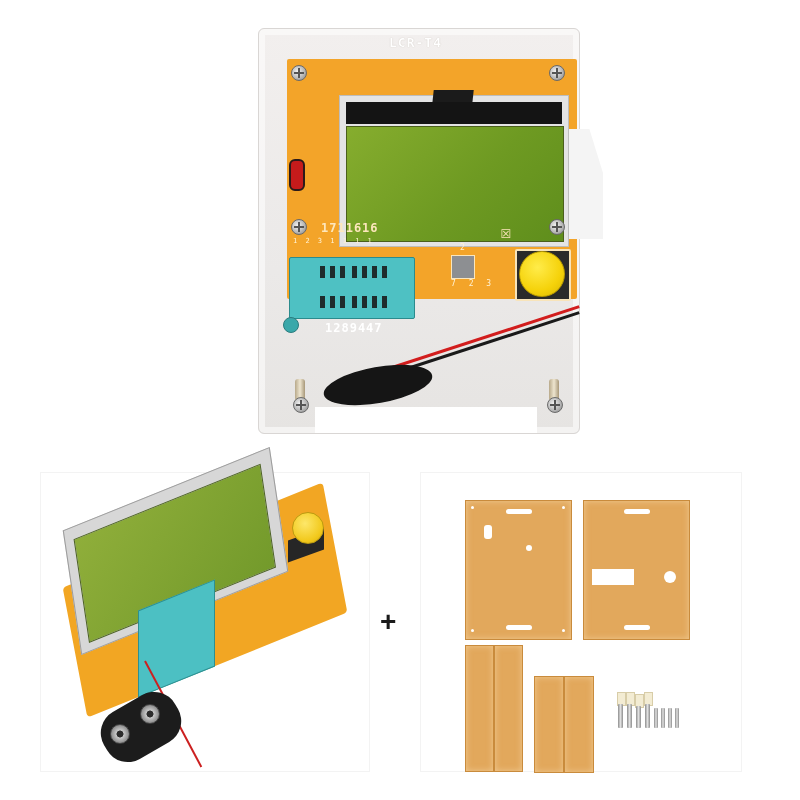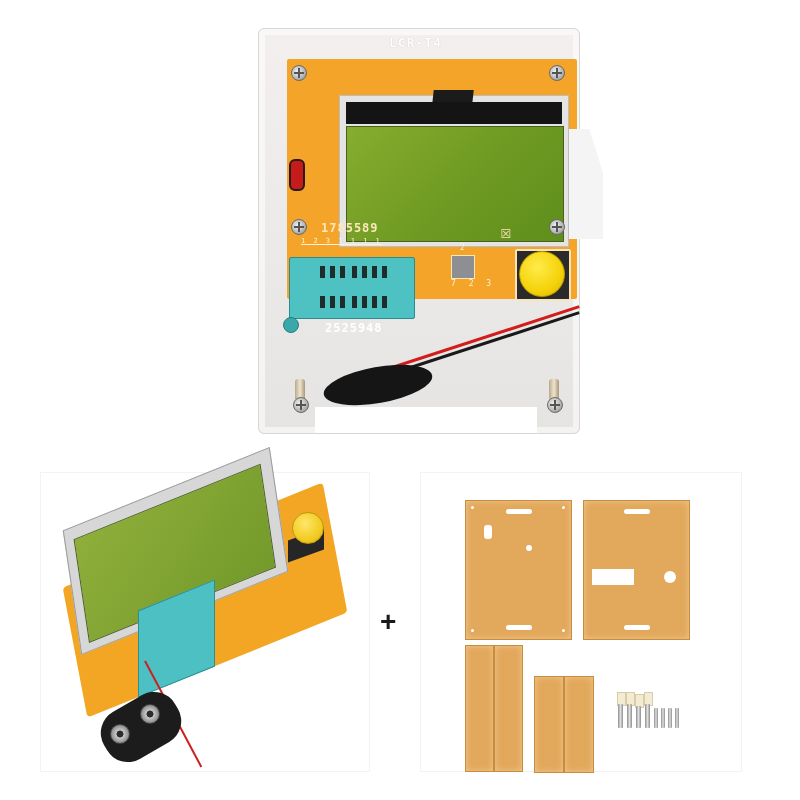--- a/index.html
+++ b/index.html
@@ -70,22 +70,22 @@
       <div class="abs lcd-glass"></div>
     </div>
 
     <div class="abs screw" style="left:4px;top:6px;"></div>
     <div class="abs screw" style="left:262px;top:6px;"></div>
     <div class="abs screw" style="left:4px;top:160px;"></div>
     <div class="abs screw" style="left:262px;top:160px;"></div>
 
     <div class="abs power-conn" style="left:2px;top:100px;width:12px;height:28px;"></div>
 
-    <div class="abs pin-label" style="left:34px;top:162px;">1785589</div>
-    <div class="abs pin-label-small" style="left:14px;top:178px;text-decoration:underline;">1 2 3 1 1 1 1</div>
+    <div class="abs pin-label" style="left:34px;top:162px;">1711616</div>
+    <div class="abs pin-label-small" style="left:6px;top:178px;">1 2 3 1 1 1 1</div>
 
     <div class="abs smd-num" style="left:173px;top:184px;">2</div>
     <div class="abs smd-pad" style="left:164px;top:196px;width:22px;height:22px;"></div>
     <div class="abs smd-num" style="left:164px;top:220px;">7 2 3</div>
 
     <div class="abs" style="left:212px;top:168px;width:14px;height:14px;color:#fbe5bb;font-size:12px;line-height:14px;text-align:center;">☒</div>
 
     <div class="abs btn-base" style="left:228px;top:190px;width:52px;height:48px;"></div>
     <div class="abs btn-cap" style="left:232px;top:192px;width:44px;height:44px;"></div>
   </div>
@@ -100,21 +100,21 @@
       <div class="zif-slot" style="left:92px;top:8px;"></div>
     <div class="zif-slot" style="left:30px;top:38px;"></div>
       <div class="zif-slot" style="left:40px;top:38px;"></div>
       <div class="zif-slot" style="left:50px;top:38px;"></div>
     <div class="zif-slot" style="left:62px;top:38px;"></div>
       <div class="zif-slot" style="left:72px;top:38px;"></div>
       <div class="zif-slot" style="left:82px;top:38px;"></div>
       <div class="zif-slot" style="left:92px;top:38px;"></div>
   </div>
   <div class="abs zif-lever" style="left:24px;top:288px;"></div>
-  <div class="abs pin-label" style="left:66px;top:292px;color:#ffffff;">2525948</div>
+  <div class="abs pin-label" style="left:66px;top:292px;color:#ffffff;">1289447</div>
 
   <div class="abs battery-wire-r" style="left:130px;top:338px;width:200px;transform:rotate(-18deg);"></div>
   <div class="abs battery-wire-b" style="left:130px;top:344px;width:200px;transform:rotate(-18deg);"></div>
   <div class="abs battery-clip" style="left:64px;top:338px;width:110px;height:36px;"></div>
 
   <div class="abs standoff" style="left:36px;top:350px;"></div>
   <div class="abs standoff" style="left:290px;top:350px;"></div>
   <div class="abs screw" style="left:34px;top:368px;"></div>
   <div class="abs screw" style="left:288px;top:368px;"></div>
 

